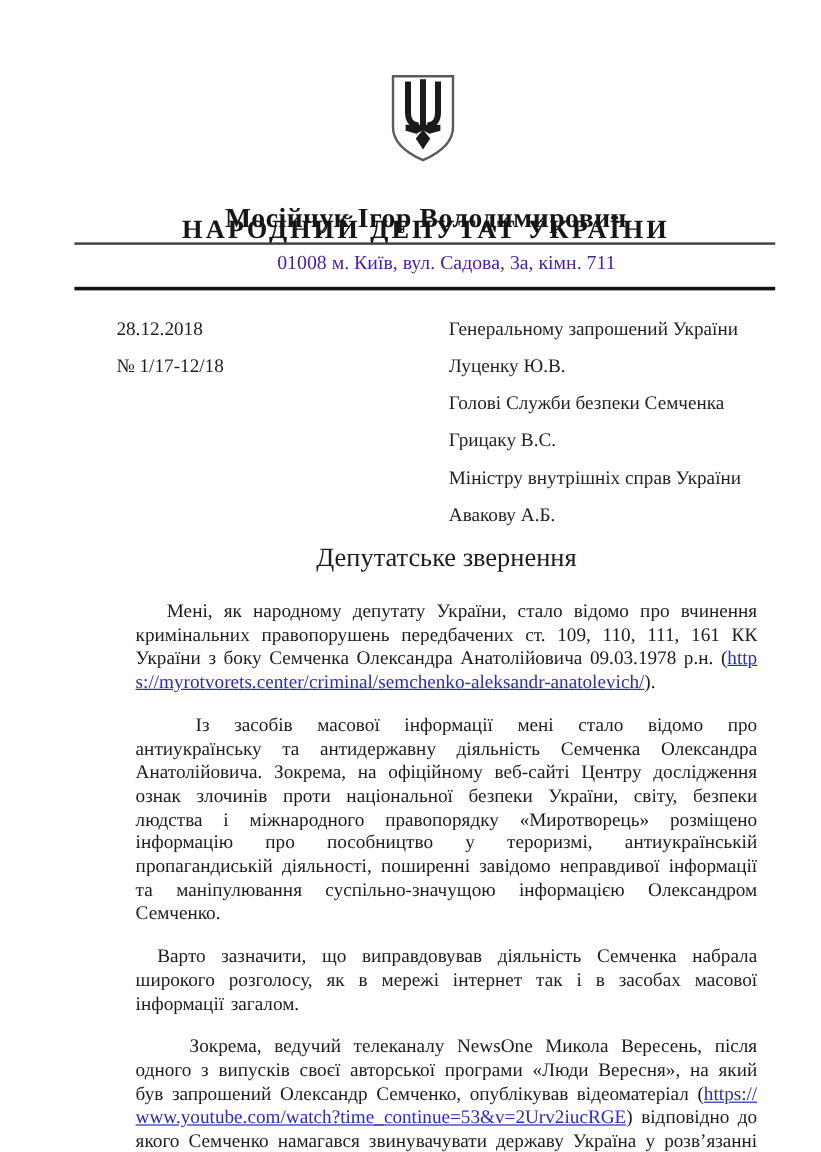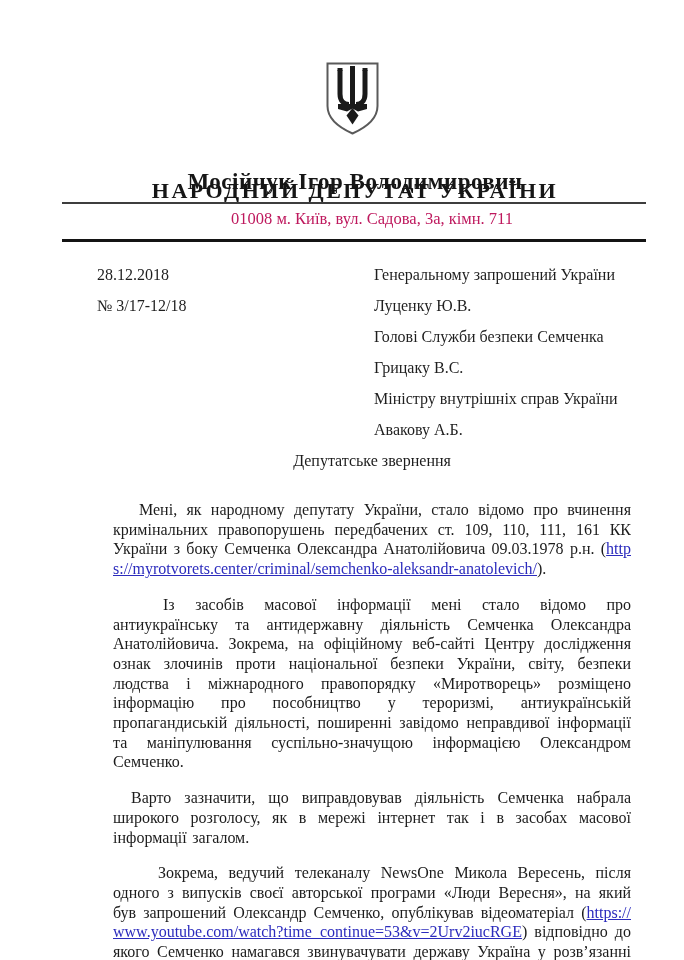--- a/index.html
+++ b/index.html
@@ -18,28 +18,28 @@
     color:#161616;white-space:nowrap;margin-top:36px;
   }
   .hdr-name{
     position:absolute;left:60px;top:169px;width:590px;
     text-align:center;font-weight:bold;font-size:23px;letter-spacing:0.5px;
     color:#161616;
   }
   .rule-thin{position:absolute;left:62px;top:202px;width:584px;height:2px;background:#3d3d3d;}
   .hdr-address{
     position:absolute;left:97px;top:209px;width:550px;
-    text-align:center;font-size:16.5px;color:#be185d;
+    text-align:center;font-size:16.5px;color:#4c1d95;
   }
   .rule-thick{position:absolute;left:62px;top:239px;width:584px;height:3px;background:#141414;}
   .meta{position:absolute;left:97px;top:259px;font-size:16px;line-height:31px;}
   .recipients{position:absolute;left:374px;top:259px;width:280px;font-size:16px;line-height:31px;}
   .doc-title{
     position:absolute;left:97px;top:452px;width:550px;
-    text-align:center;font-size:16px;color:#1c1c1c;
+    text-align:center;font-size:22px;color:#1c1c1c;
   }
   .body-text{
     position:absolute;left:97px;top:484px;width:550px;
     font-size:16px;line-height:19.7px;text-align:justify;
     word-spacing:1.5px;color:#1c1c1c;
   }
   .body-text p{margin:16px;padding:0;}
   .ind0{text-indent:26px;}
   .ind1{text-indent:50px;}
   .ind2{text-indent:18px;}
@@ -71,21 +71,21 @@
 
   <div class="hdr-title">НАРОДНИЙ ДЕПУТАТ УКРАЇНИ</div>
   <div class="hdr-name">Мосійчук Ігор Володимирович</div>
 
   <div class="rule-thin"></div>
   <div class="hdr-address">01008 м. Київ, вул. Садова, 3а, кімн. 711</div>
   <div class="rule-thick"></div>
 
   <div class="meta">
     <div>28.12.2018</div>
-    <div>№ 3/17-12/18</div>
+    <div>№ 1/17-12/18</div>
   </div>
 
   <div class="recipients">
     <div>Генеральному запрошений України</div>
     <div>Луценку Ю.В.</div>
     <div>Голові Служби безпеки Семченка</div>
     <div>Грицаку В.С.</div>
     <div>Міністру внутрішніх справ України</div>
     <div>Авакову А.Б.</div>
   </div>

